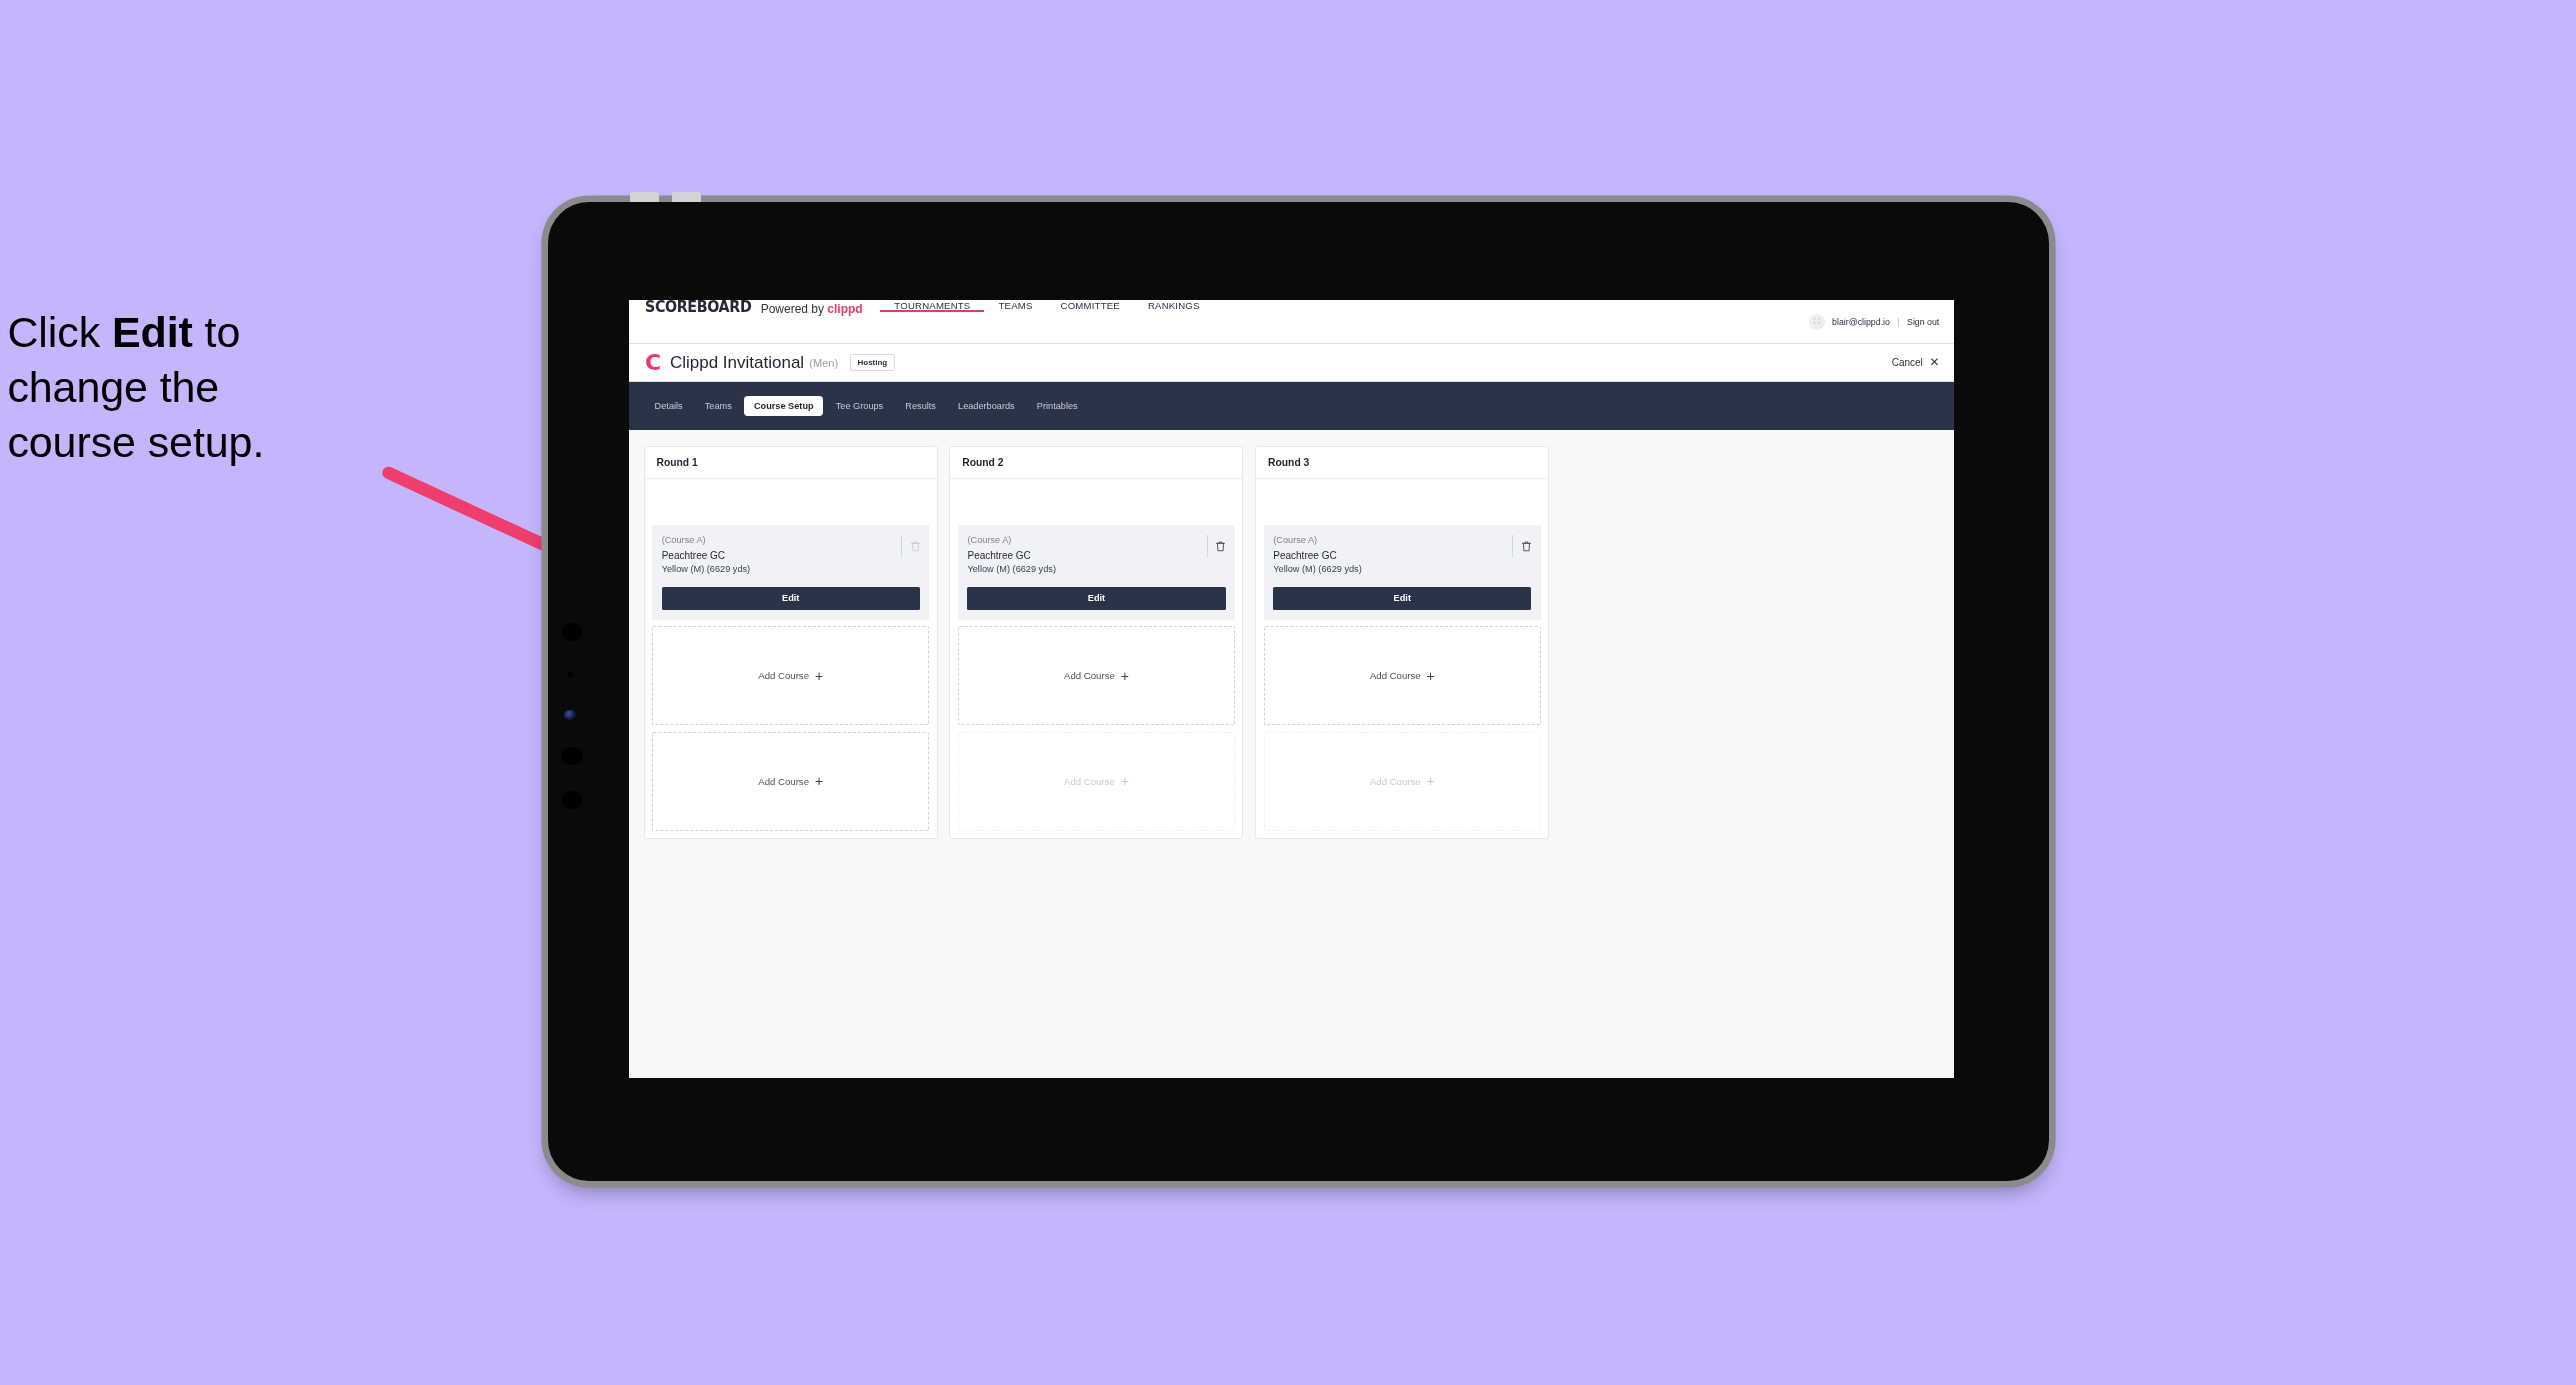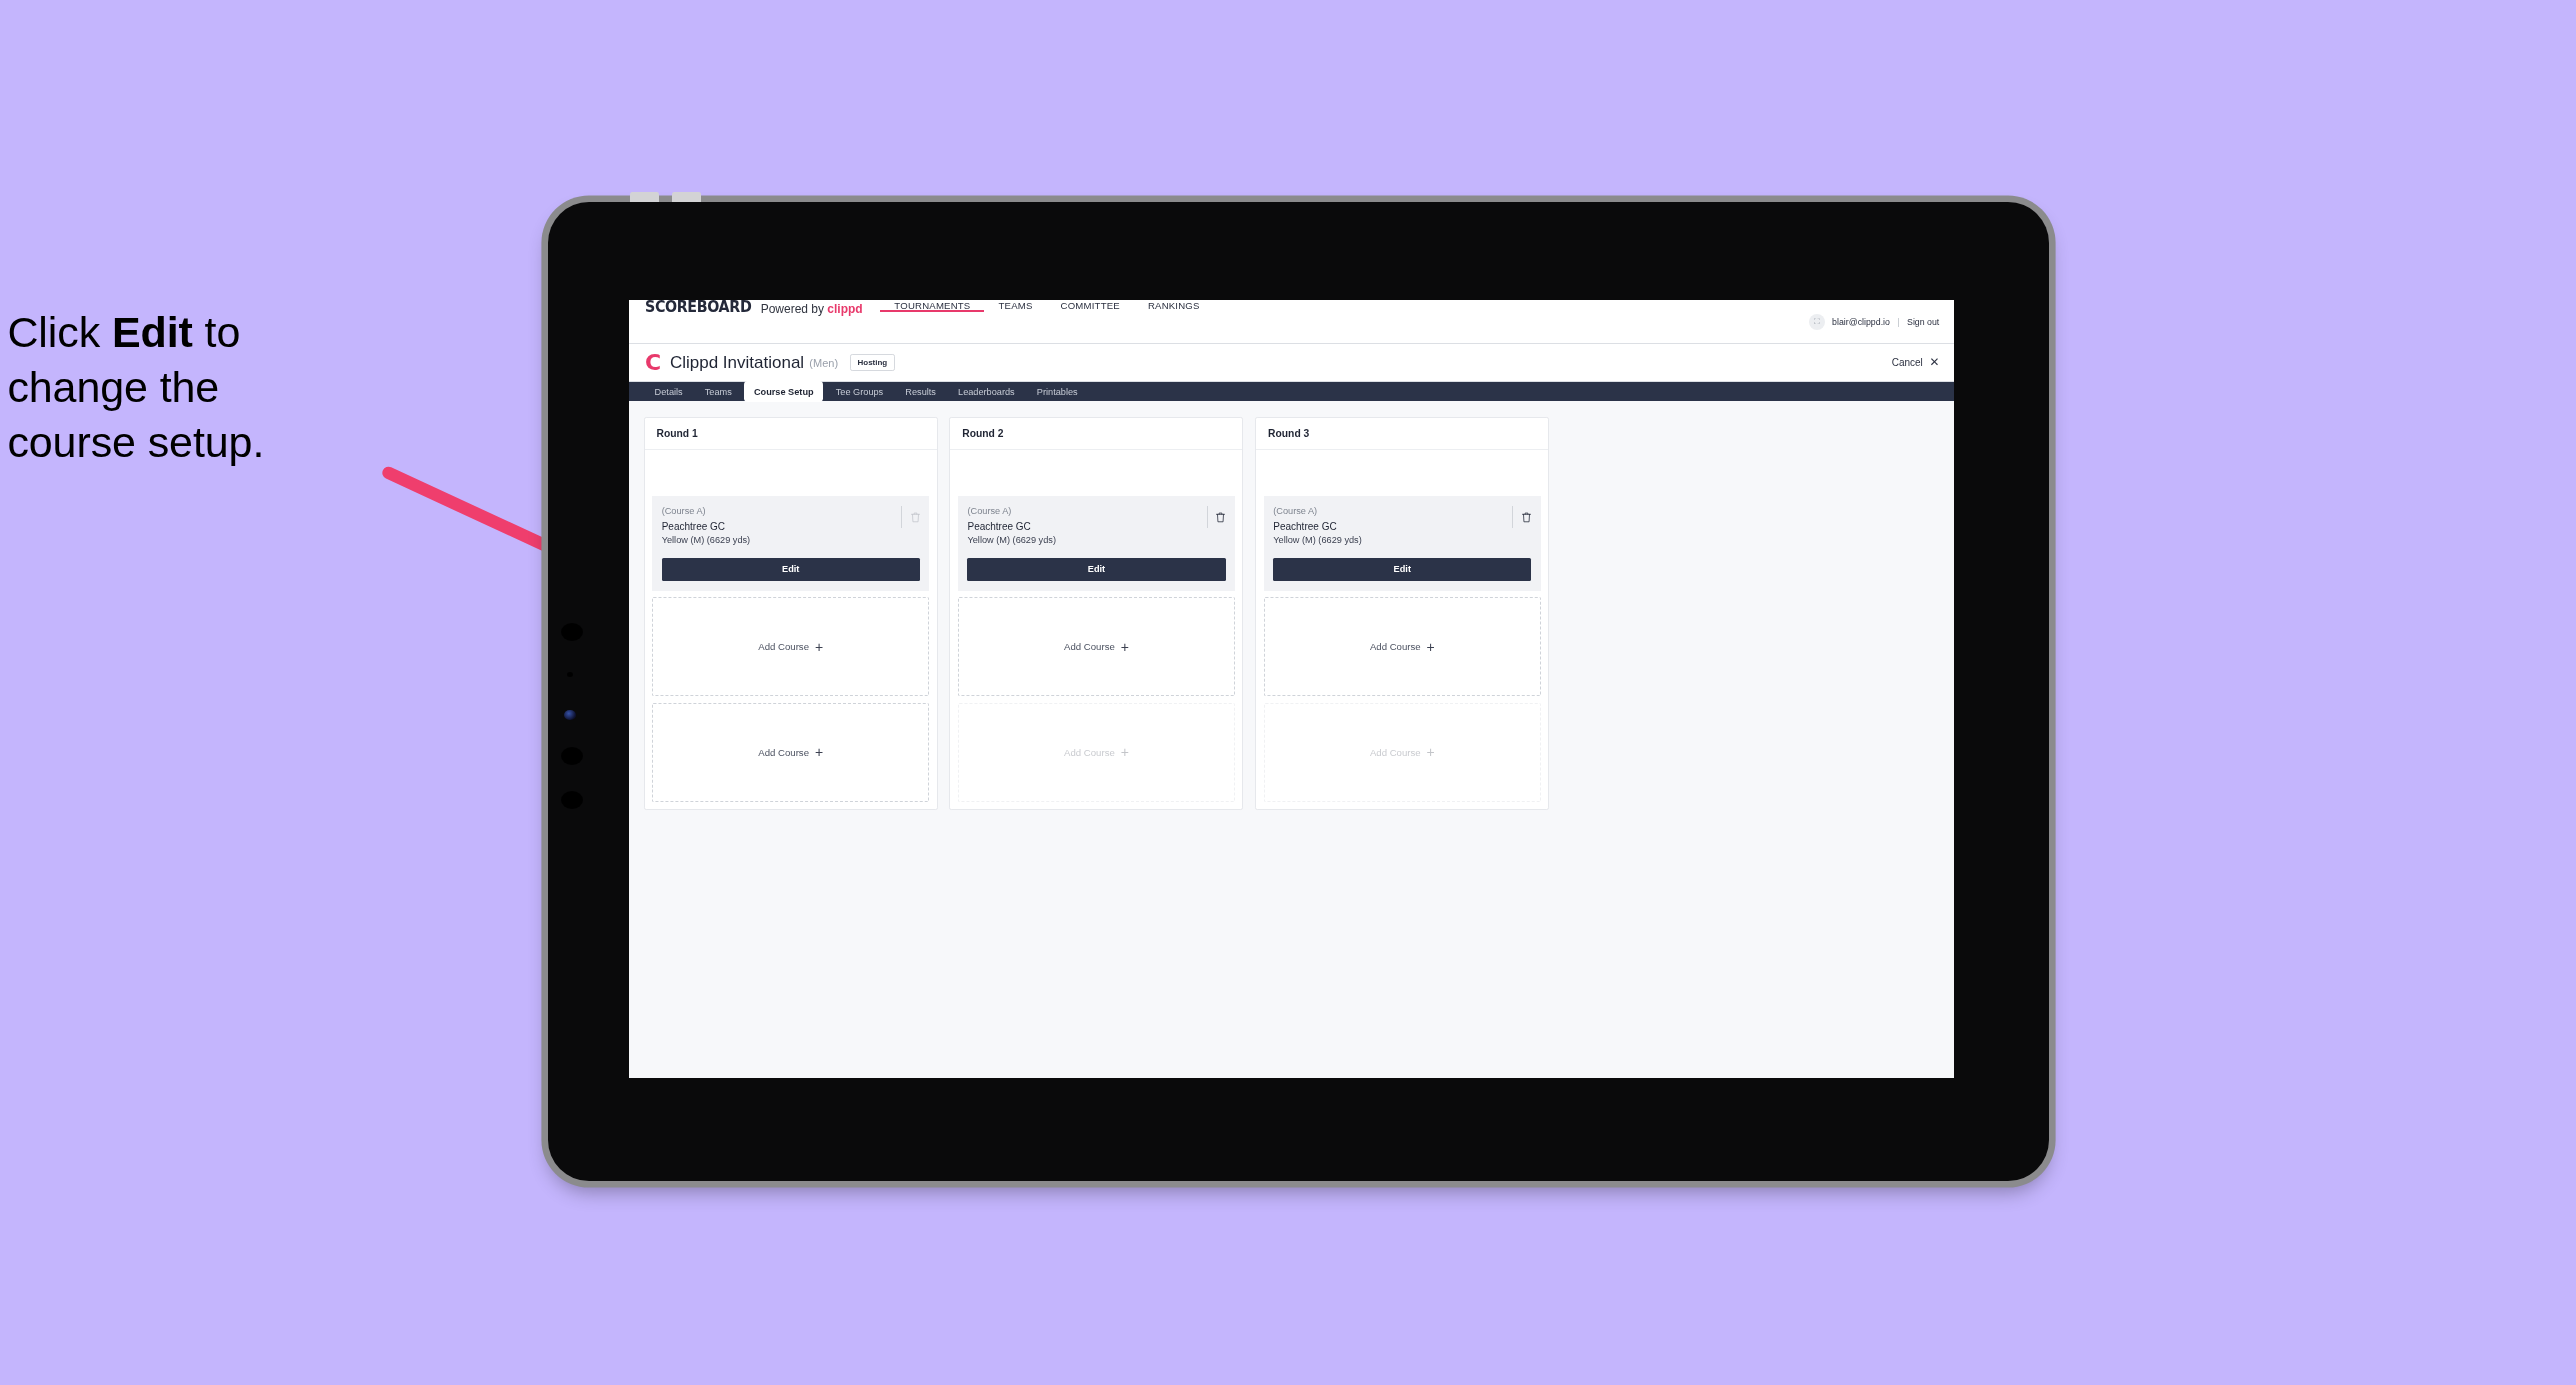--- a/index.html
+++ b/index.html
@@ -200,21 +200,21 @@
     align-items: center;
     gap: 6.6px;
     font-size: 10px;
     color: #2b3040;
     cursor: pointer;
   }
   #cancel-btn .x { font-size: 11.8px; line-height: 1; }
 
   
   #tabbar {
-    height: 19px;
+    height: 48px;
     background: #2b3348;
     display: flex;
     align-items: center;
     padding-left: 16px;
     gap: 2.9px;
   }
   .tab {
     font-size: 9.2px;
     color: #c7ccd6;
     padding: 5.2px 9.6px;

